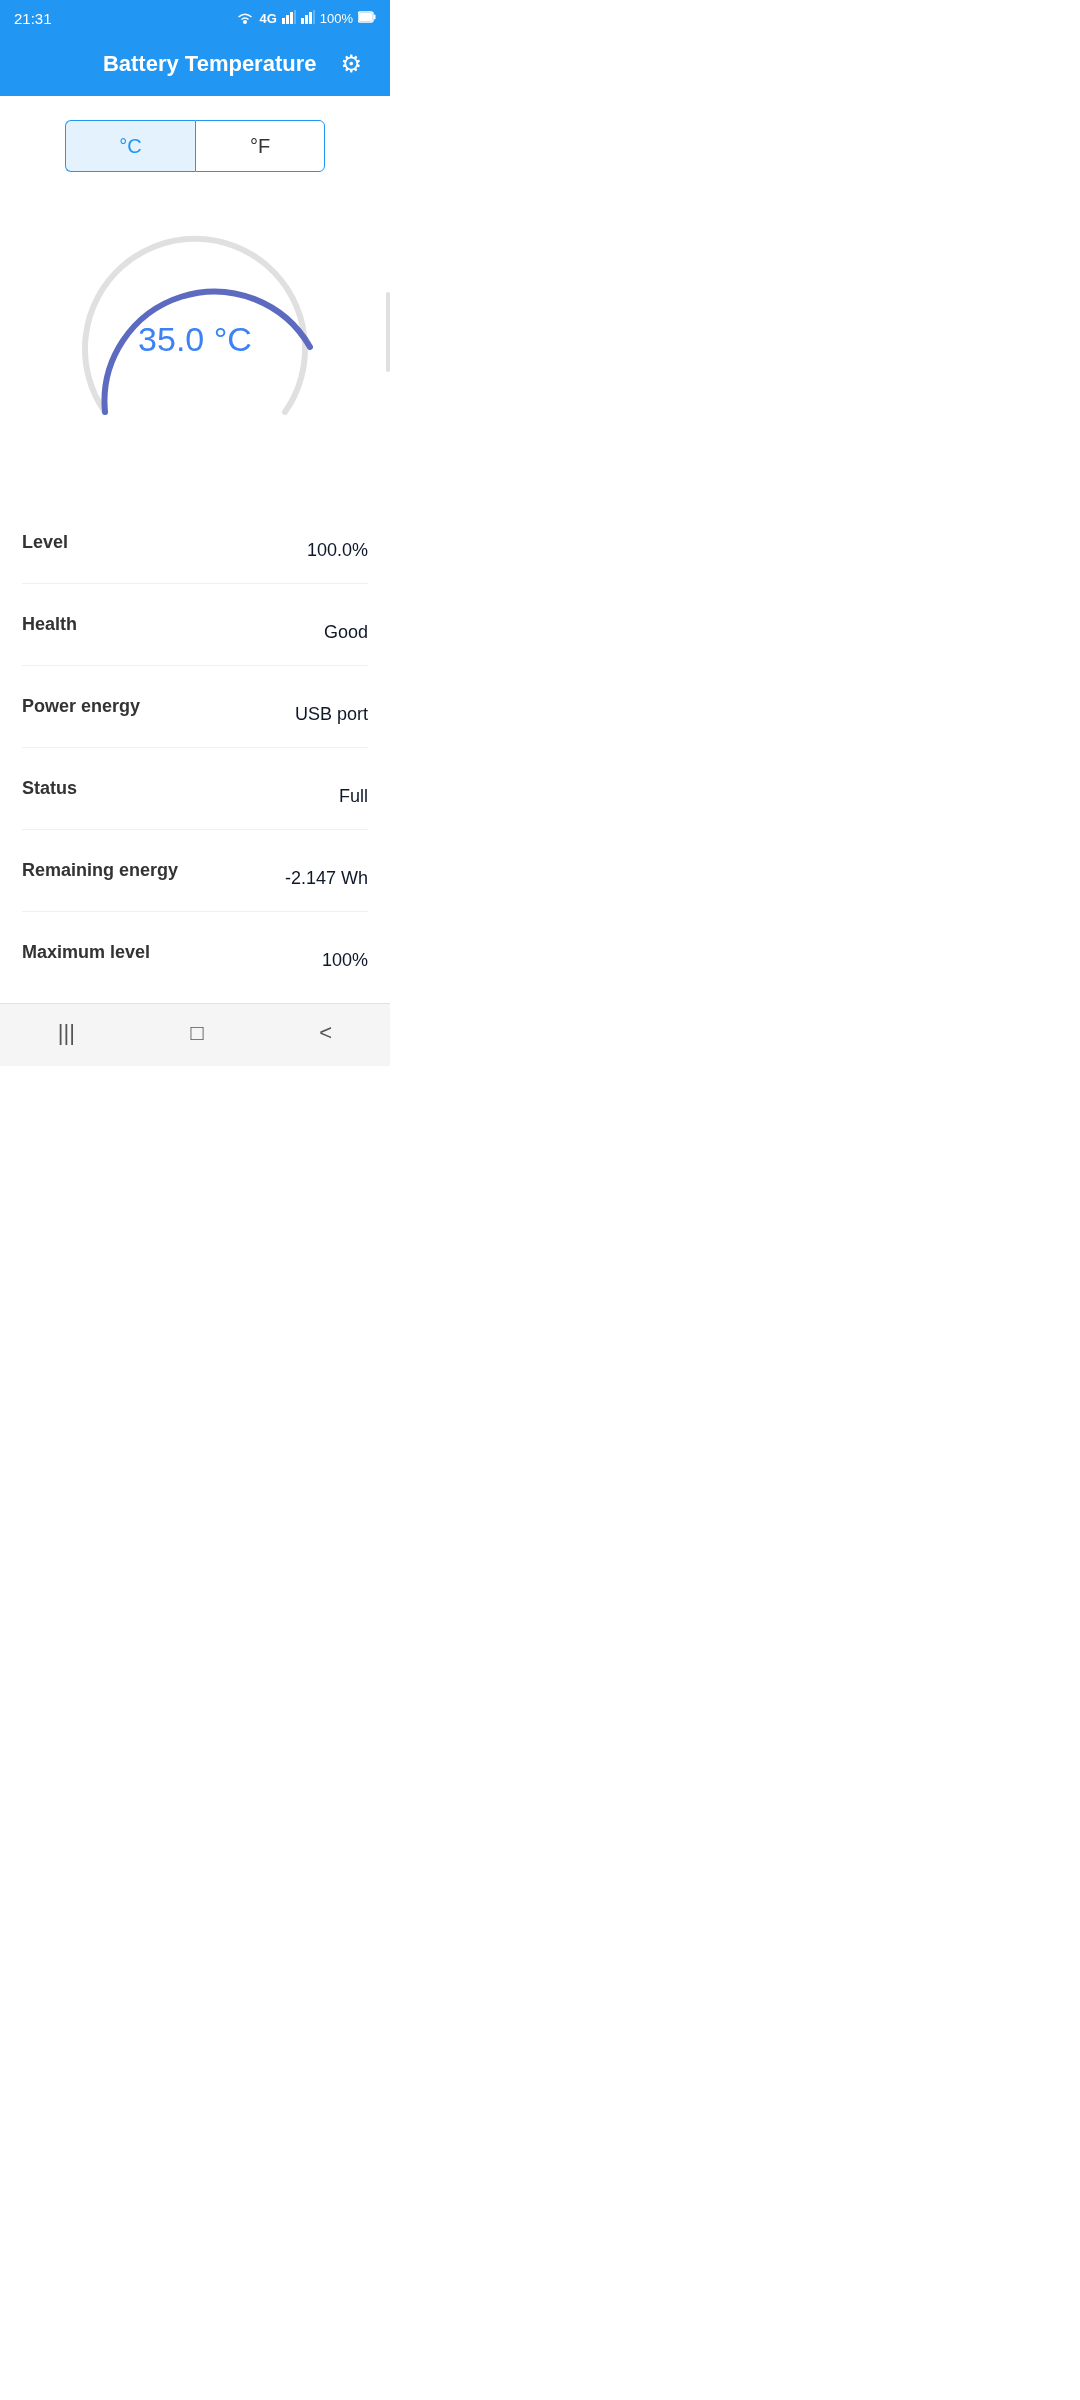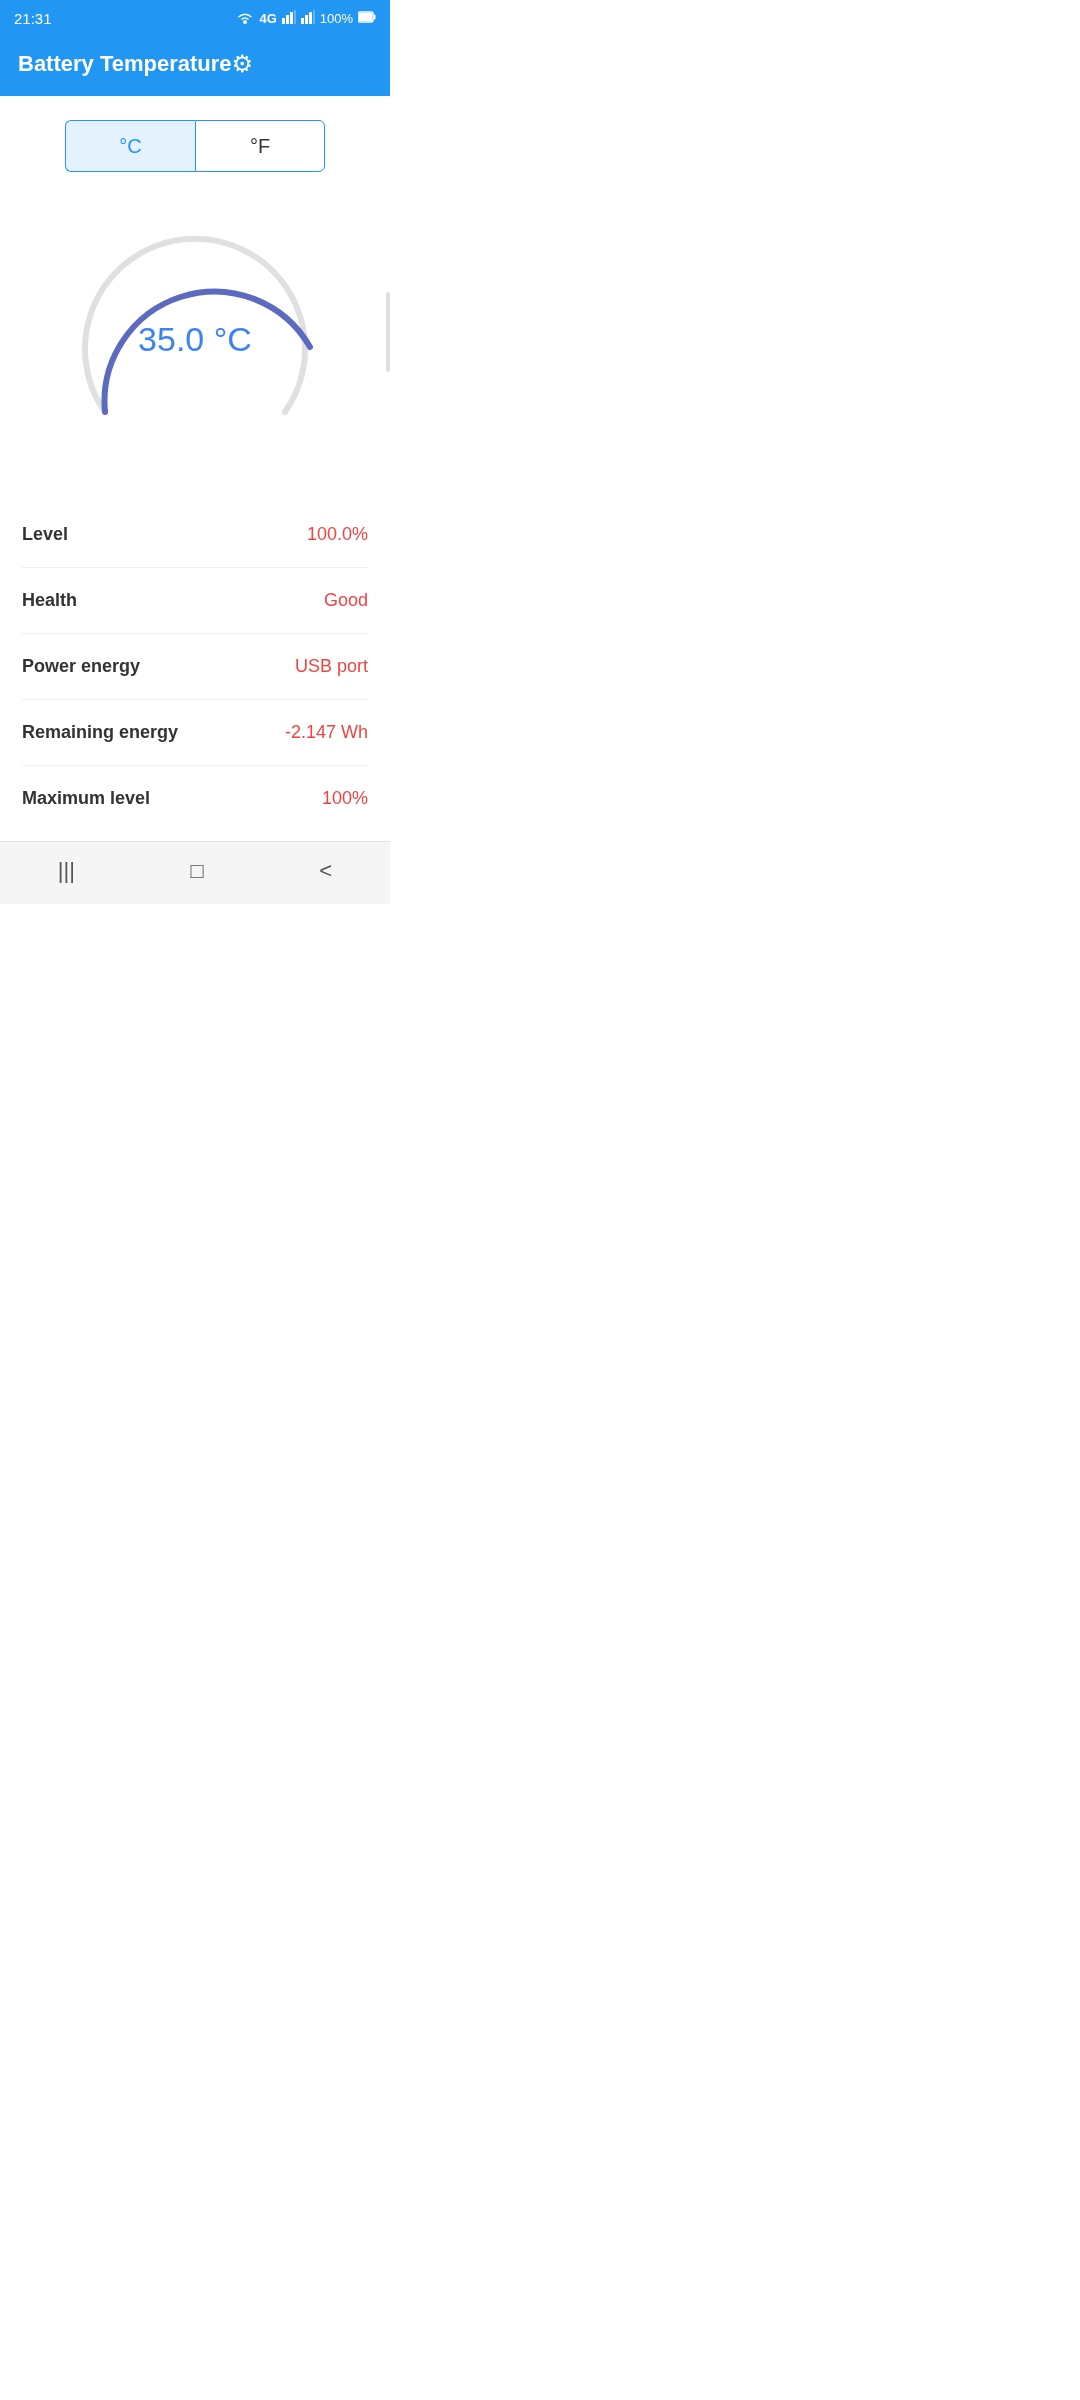--- a/index.html
+++ b/index.html
@@ -32,23 +32,24 @@
       align-items: center;
       gap: 5px;
       font-size: 12px;
     }
 
     
     .header {
       background: #2196F3;
       color: white;
       display: flex;
-      justify-content: flex-start;
-      align-items: center;
-      padding: 14px 18px 18px 18px;
+      justify-content: flex-end;
+      align-items: center;
+      padding: 14px 28px 18px 18px;
+      gap: 24px;
     }
     .header-title {
       font-size: 22px;
       font-weight: bold;
       color: white;
     }
     .gear-icon {
       font-size: 24px;
       color: white;
       cursor: pointer;
@@ -131,22 +132,23 @@
     .info-row:last-child {
       border-bottom: none;
     }
     .info-label {
       font-size: 18px;
       color: #333;
       font-weight: 700;
     }
     .info-value {
       font-size: 18px;
-      color: #ef4444;
+      color: #0f172a;
       font-weight: 300;
+      margin-top: 16px;
     }
 
     
     .nav-bar {
       background: #f5f5f5;
       display: flex;
       justify-content: space-around;
       align-items: center;
       padding: 12px 0 16px 0;
       border-top: 1px solid #e0e0e0;
@@ -241,20 +243,24 @@
   </div>
   <div class="info-row">
     <span class="info-label">Health</span>
     <span class="info-value">Good</span>
   </div>
   <div class="info-row">
     <span class="info-label">Power energy</span>
     <span class="info-value">USB port</span>
   </div>
   <div class="info-row">
+    <span class="info-label">Status</span>
+    <span class="info-value">Full</span>
+  </div>
+  <div class="info-row">
     <span class="info-label">Remaining energy</span>
     <span class="info-value">-2.147 Wh</span>
   </div>
   <div class="info-row">
     <span class="info-label">Maximum level</span>
     <span class="info-value">100%</span>
   </div>
 </div>
 
 <div class="nav-bar">

